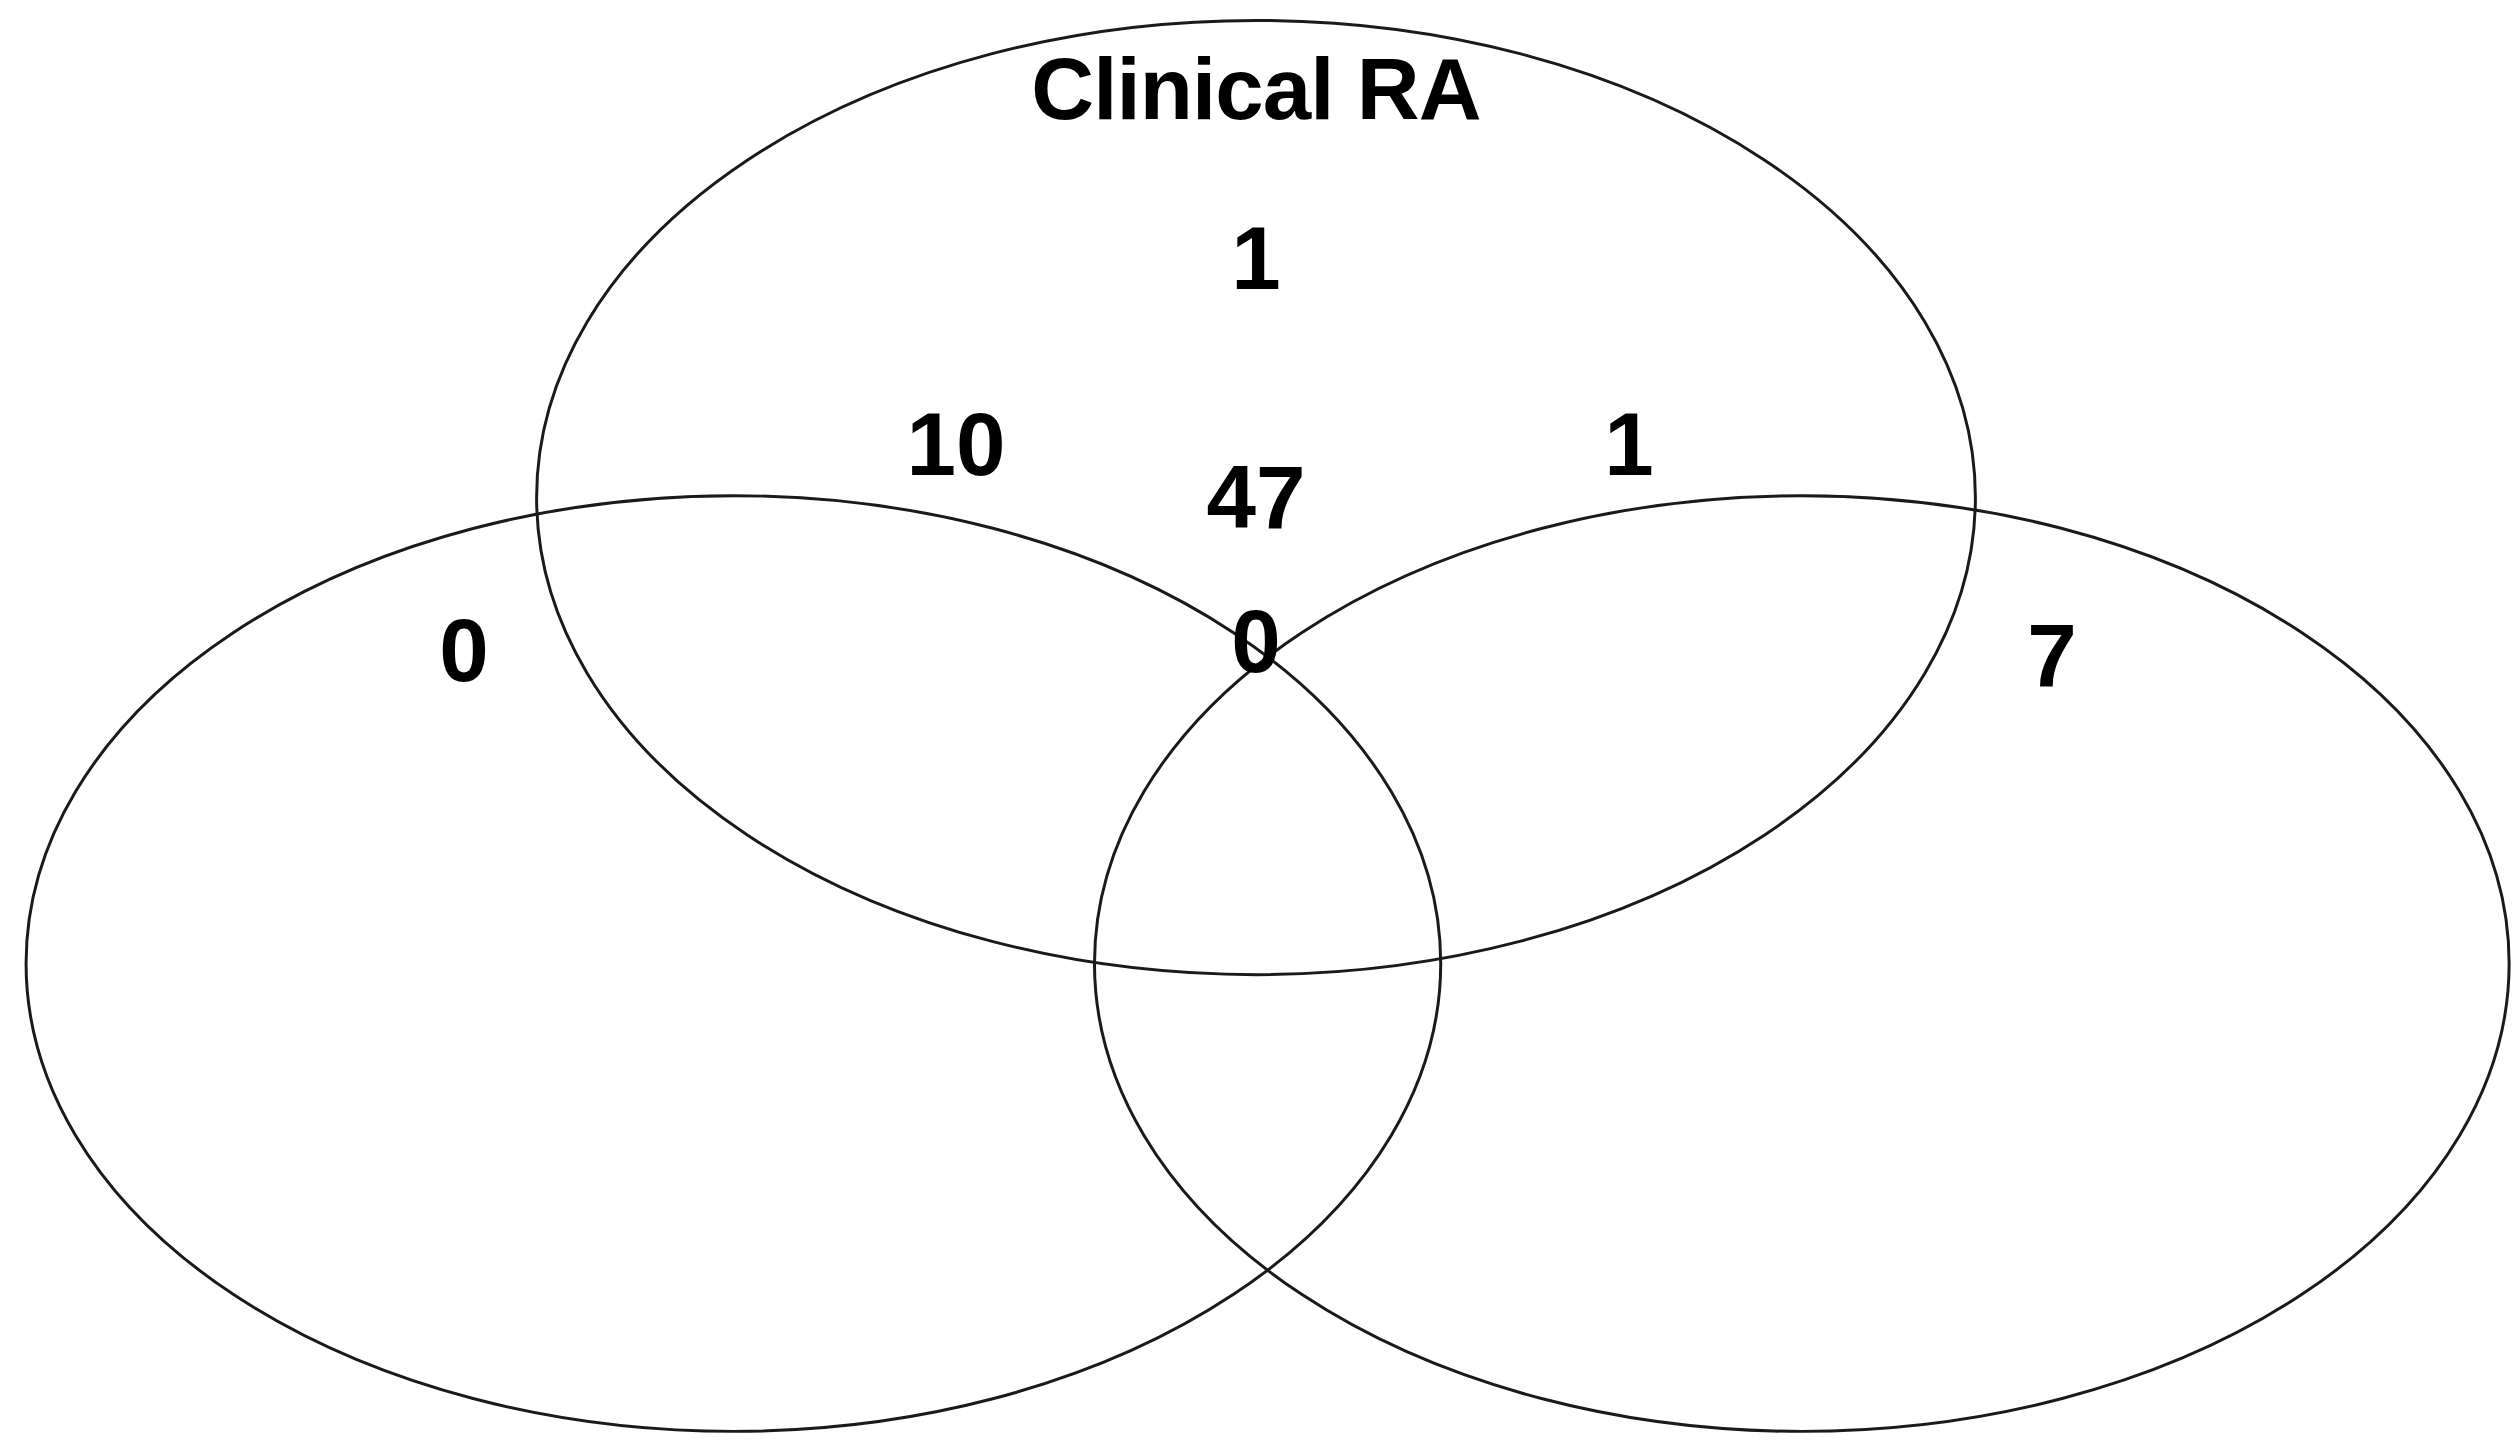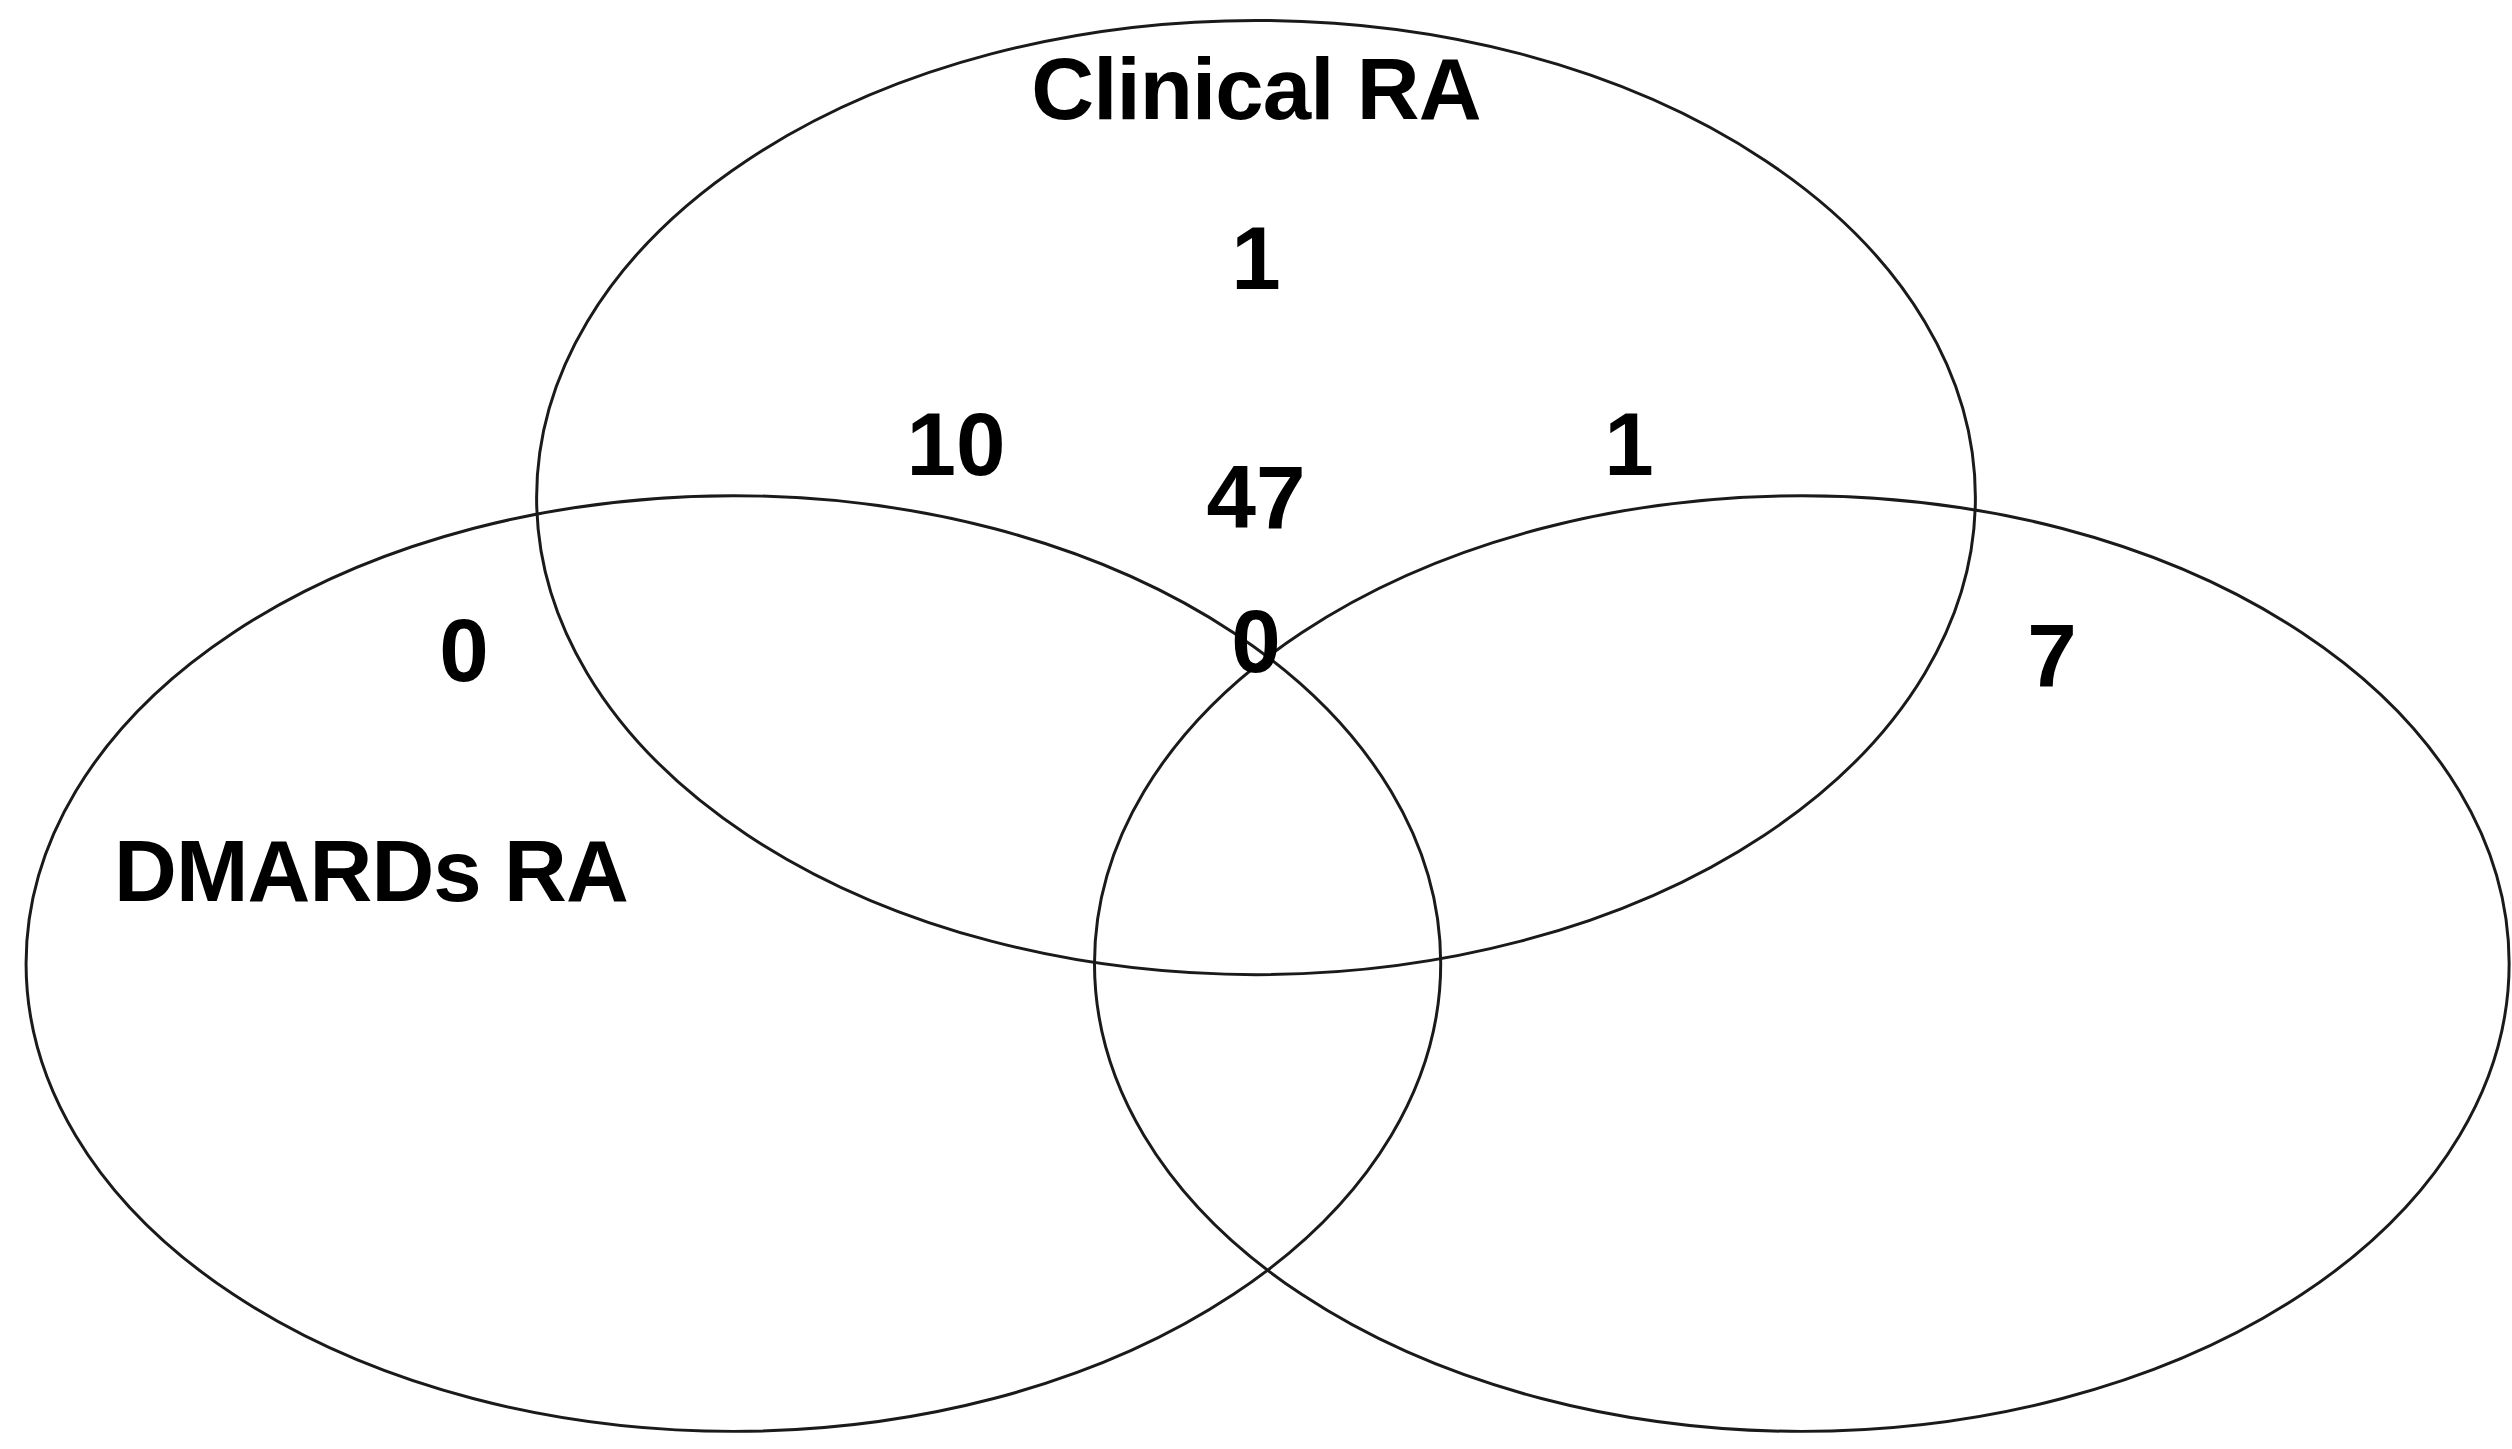--- a/index.html
+++ b/index.html
@@ -61,21 +61,20 @@
 <div id="venn-root">
 
   <svg id="venn-svg" viewBox="0 0 2706 1561" xmlns="http://www.w3.org/2000/svg">
     <ellipse class="ellipse-shape" cx="1353" cy="536" rx="775" ry="514"></ellipse>
     <ellipse class="ellipse-shape" cx="790" cy="1038" rx="762" ry="504"></ellipse>
     <ellipse class="ellipse-shape" cx="1941" cy="1038" rx="762" ry="504"></ellipse>
   </svg>
 
   <div class="venn-text set-label" style="left:1256px; top:88px;">Clinical RA</div>
 
-  <div class="venn-text set-label" style="left:371px; top:870px;">DMARDs RA</div>
 
 
   <div class="venn-text count-value" style="left:1256px; top:258px;">1</div>
 
   <div class="venn-text count-value" style="left:956px; top:444px;">10</div>
 
   <div class="venn-text count-value center-count" style="left:1256px; top:497px;">47</div>
 
   <div class="venn-text count-value" style="left:1629px; top:444px;">1</div>
 

